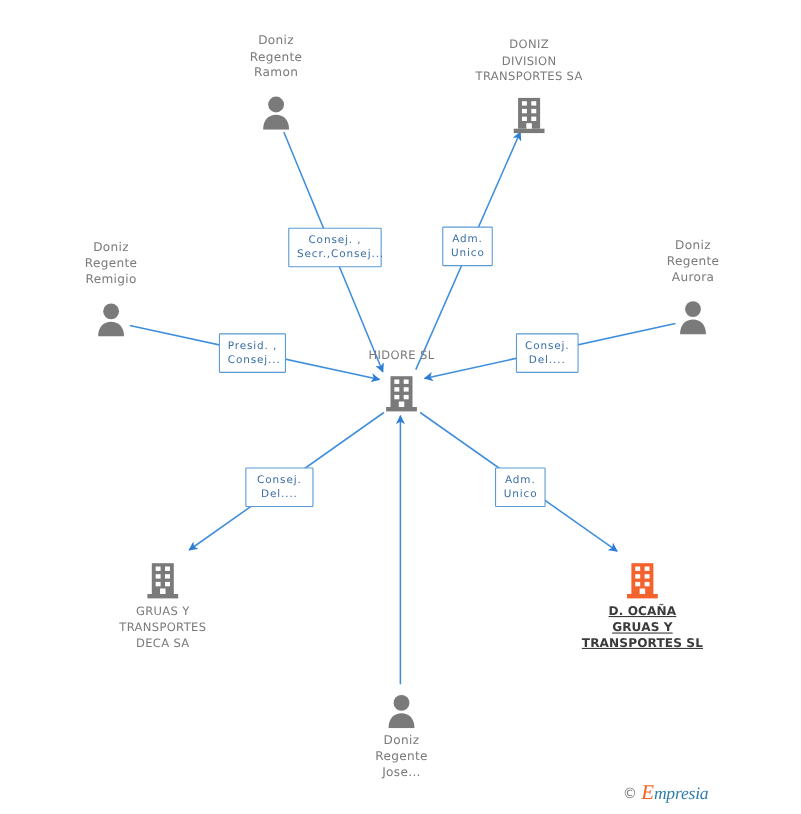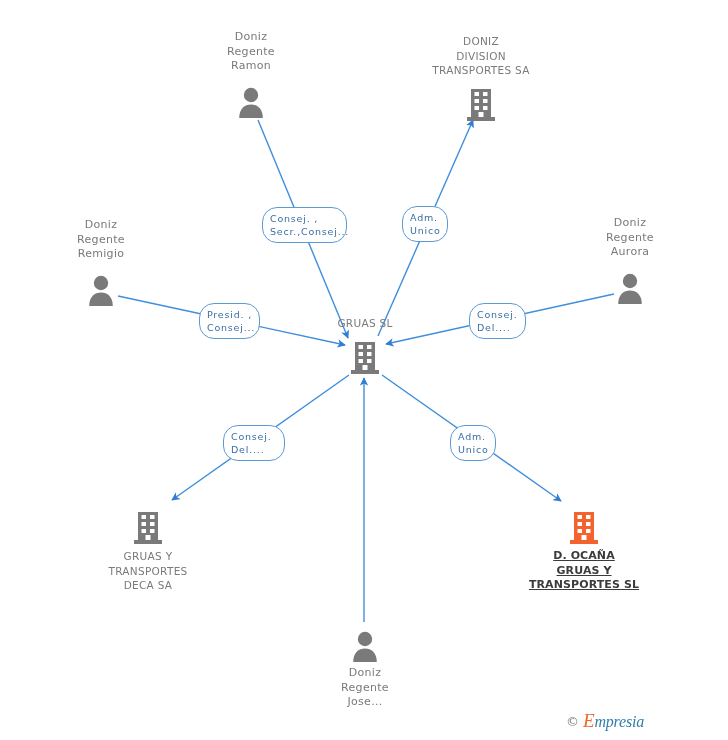--- a/index.html
+++ b/index.html
@@ -58,26 +58,26 @@
   }
   .node.label-top .label { margin-bottom: 4px; }
   .node.label-bottom .label { margin-top: 4px; }
 
   
   .edge-label {
     position: absolute;
     z-index: 5;
     background: #ffffff;
     border: 1px solid #5b9bd5;
-    border-radius: 15px;
+    border-radius: 1px;
     color: #3a6ea5;
     font-size: 9.5px;
     line-height: 13px;
     letter-spacing: 0.8px;
-    text-align: left;
+    text-align: center;
     padding: 4px 7px;
     white-space: pre-line;
     box-sizing: border-box;
   }
 
   
   #watermark {
     position: absolute;
     right: 10px;
     bottom: 8px;
@@ -175,21 +175,21 @@
 Aurora</div>
     <div class="icon-wrap">
       <svg width="28" height="32" viewBox="0 0 28 32">
         <circle cx="14" cy="9" r="7.2" fill="#7a7a7a"></circle>
         <path d="M2.2 32 C2.2 22.6 7.6 18.4 14 18.4 C20.4 18.4 25.8 22.6 25.8 32 Z" fill="#7a7a7a"></path>
       </svg>
     </div>
   </div>
 
   <div class="node company label-top" style="left:365px; top:316px;">
-    <div class="label">GRUAS SL</div>
+    <div class="label">HIDORE SL</div>
     <div class="icon-wrap">
       <svg width="30" height="34" viewBox="0 0 30 34">
         <rect x="5" y="1" width="20" height="28" fill="#7a7a7a"></rect>
         <rect x="1" y="29" width="28" height="4" fill="#7a7a7a"></rect>
         <g fill="#ffffff">
           <rect x="8.5" y="4" width="4.5" height="4"></rect>
             <rect x="17" y="4" width="4.5" height="4"></rect>
           <rect x="8.5" y="11" width="4.5" height="4"></rect>
             <rect x="17" y="11" width="4.5" height="4"></rect>
           <rect x="8.5" y="18" width="4.5" height="4"></rect>

